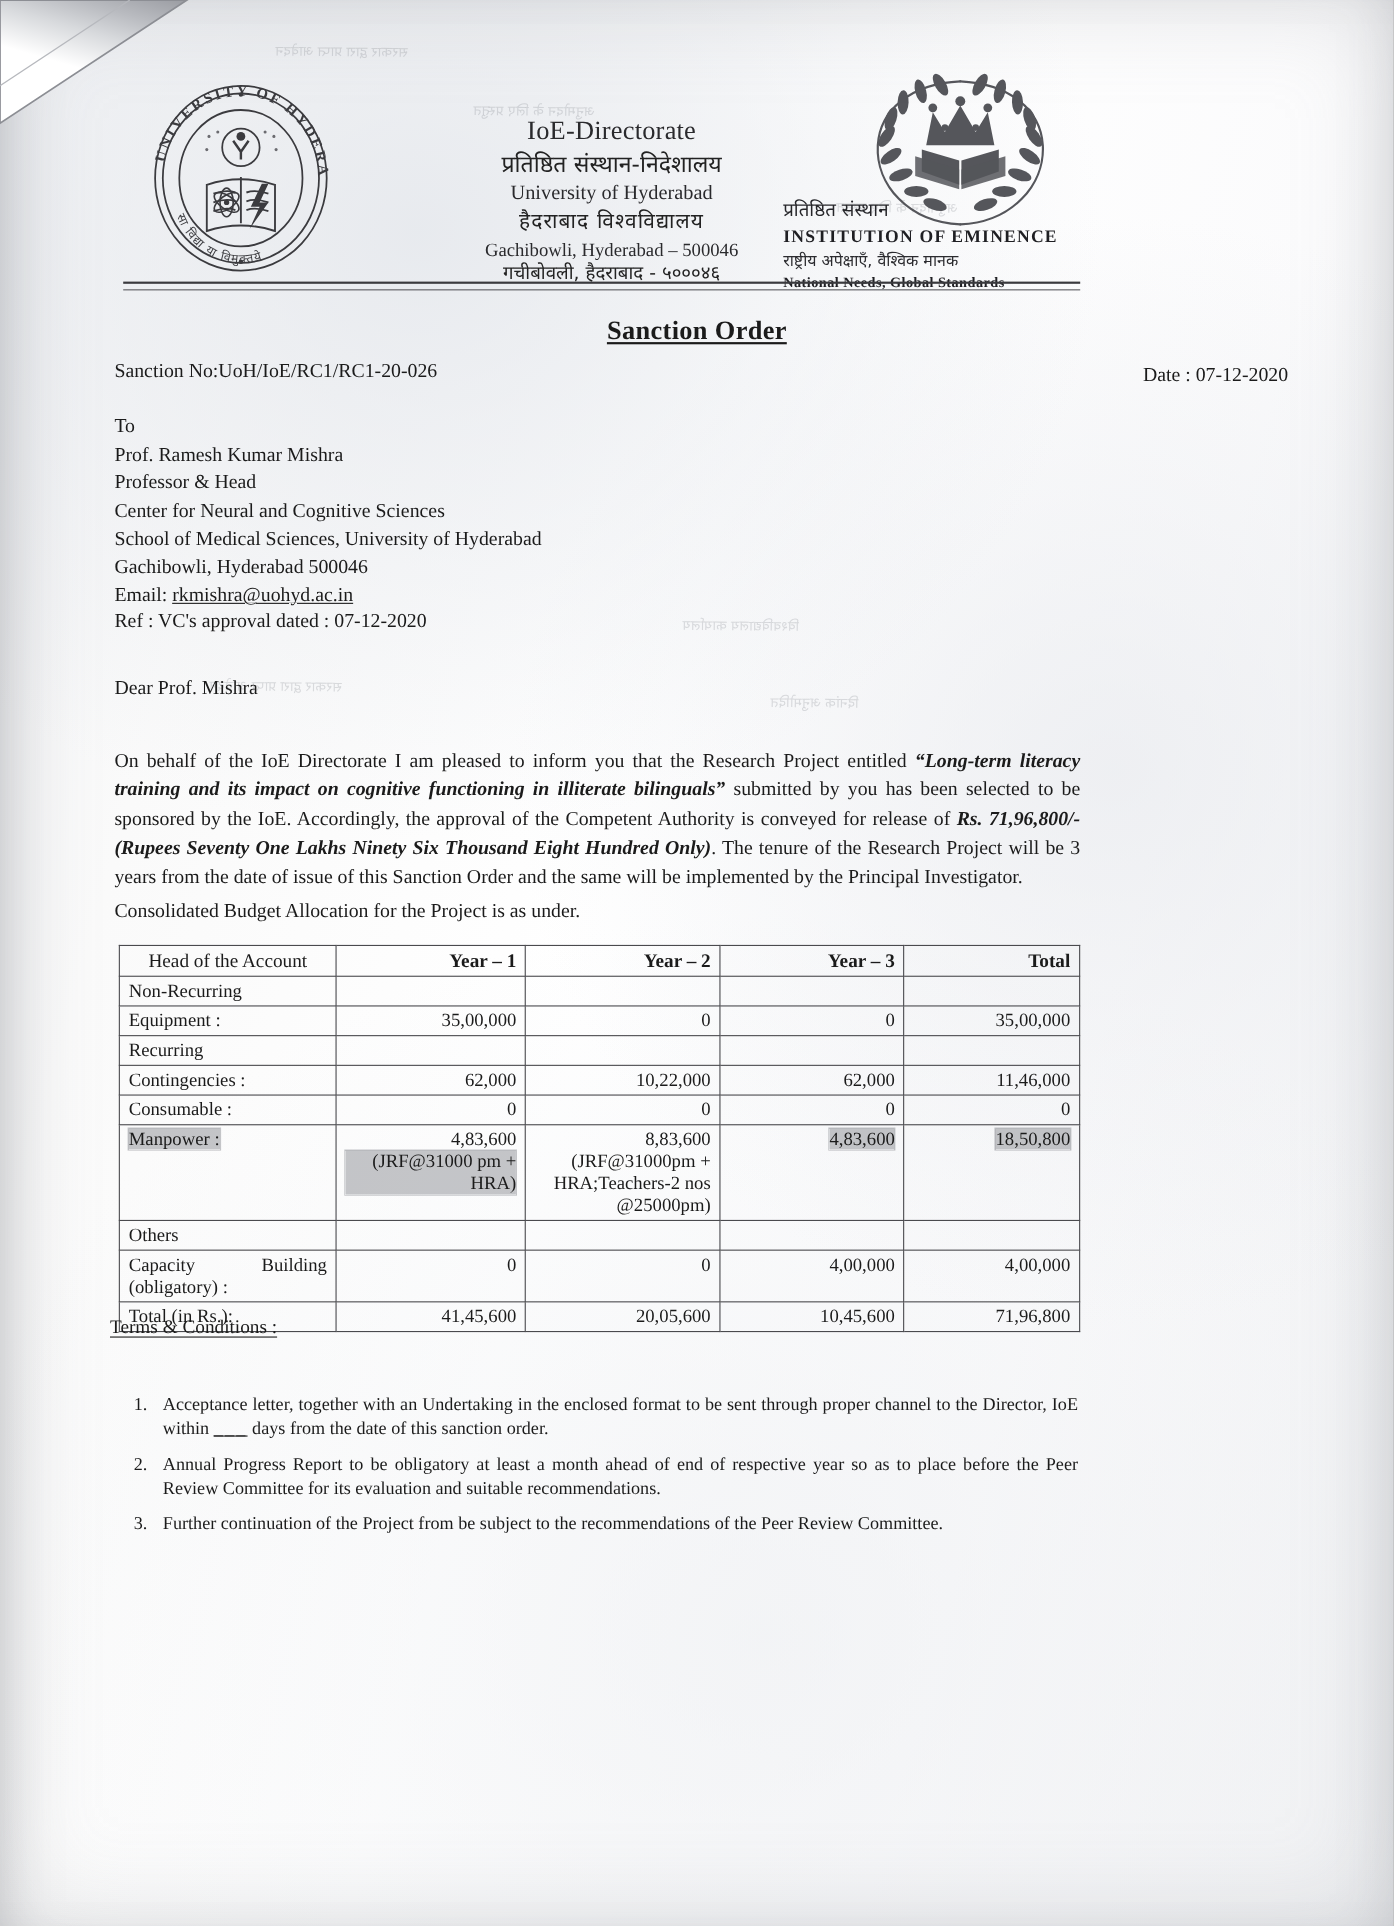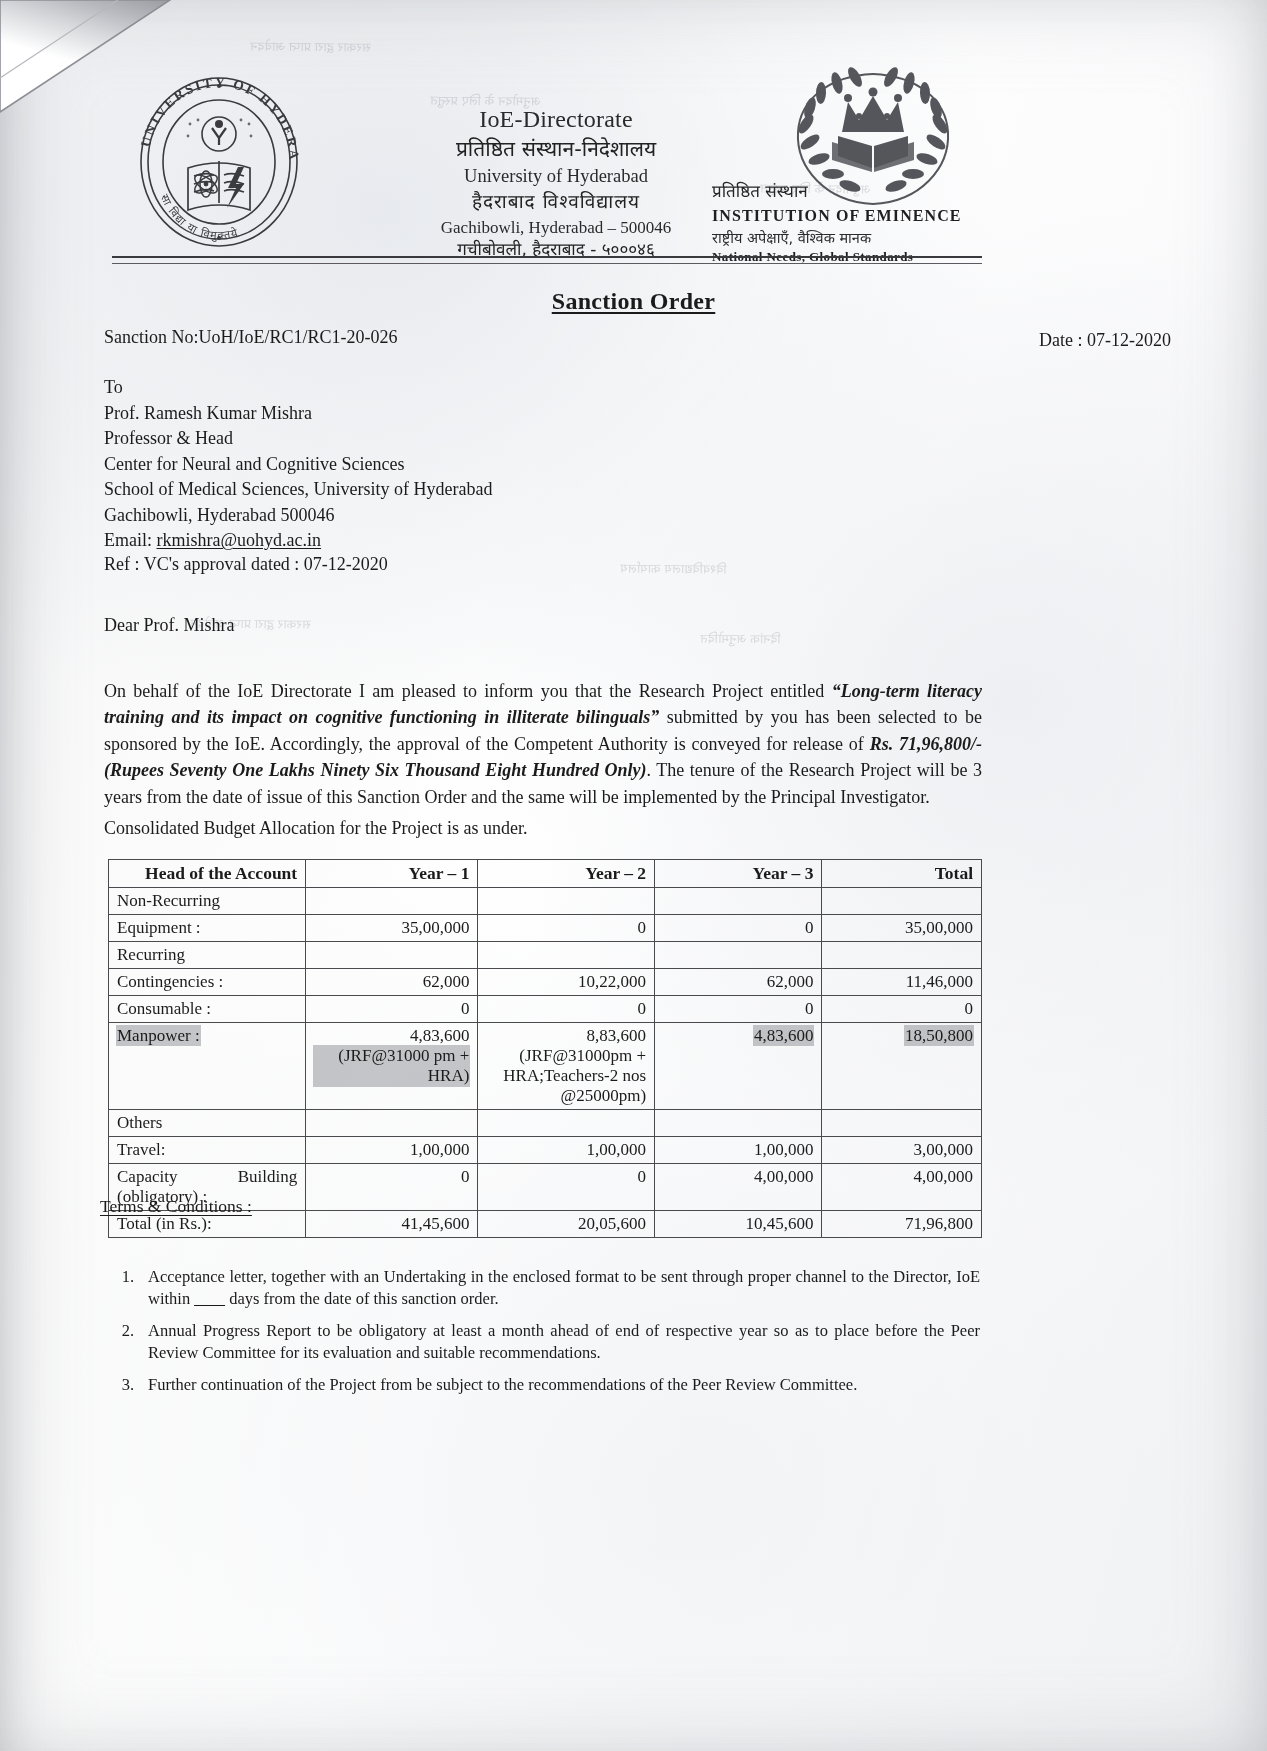--- a/index.html
+++ b/index.html
@@ -141,21 +141,21 @@
   #budget-table td, #budget-table th {
     border: 1.1px solid #4a4a4e;
     padding: 3px 8px;
     vertical-align: top;
     font-weight: normal;
   }
   #budget-table .c-head { width: 196px; text-align: left; }
   #budget-table .c-y { width: 172px; text-align: right; }
   #budget-table .c-t { width: 162px; text-align: right; }
   #budget-table thead td { text-align: center; font-weight: bold; font-size: 17.5px; }
-  #budget-table thead td.c-head { text-align: right; font-weight: bold; }
+  #budget-table thead td.c-head { text-align: center; font-weight: normal; }
   tr.section td { font-weight: bold; }
   tr.total td { font-weight: bold; }
   td.num { text-align: right; margin-top: 36px; }
   .hl {
     background: rgba(150,152,156,0.55);
     box-shadow: 0 0 0 1px rgba(150,152,156,0.55);
   }
   .mp-note { display: block; }
   .cap-label { display: flex; justify-content: space-between; }
 
@@ -401,27 +401,20 @@
           <td class="c-t num">
             <span class="hl">18,50,800</span>
           </td>
         </tr>
         <tr class="section">
           <td class="c-head">Others</td>
           <td class="c-y"></td>
             <td class="c-y"></td>
             <td class="c-y"></td>
             <td class="c-t"></td>
-        </tr>
-        <tr>
-          <td class="c-head">Travel:</td>
-          <td class="c-y num">1,00,000</td>
-          <td class="c-y num">1,00,000</td>
-          <td class="c-y num">1,00,000</td>
-          <td class="c-t num">3,00,000</td>
         </tr>
         <tr>
           <td class="c-head">
             <span class="cap-label">
               <span>Capacity</span>
               <span>Building</span>
             </span>
             <span>(obligatory) :</span>
           </td>
           <td class="c-y num">0</td>

